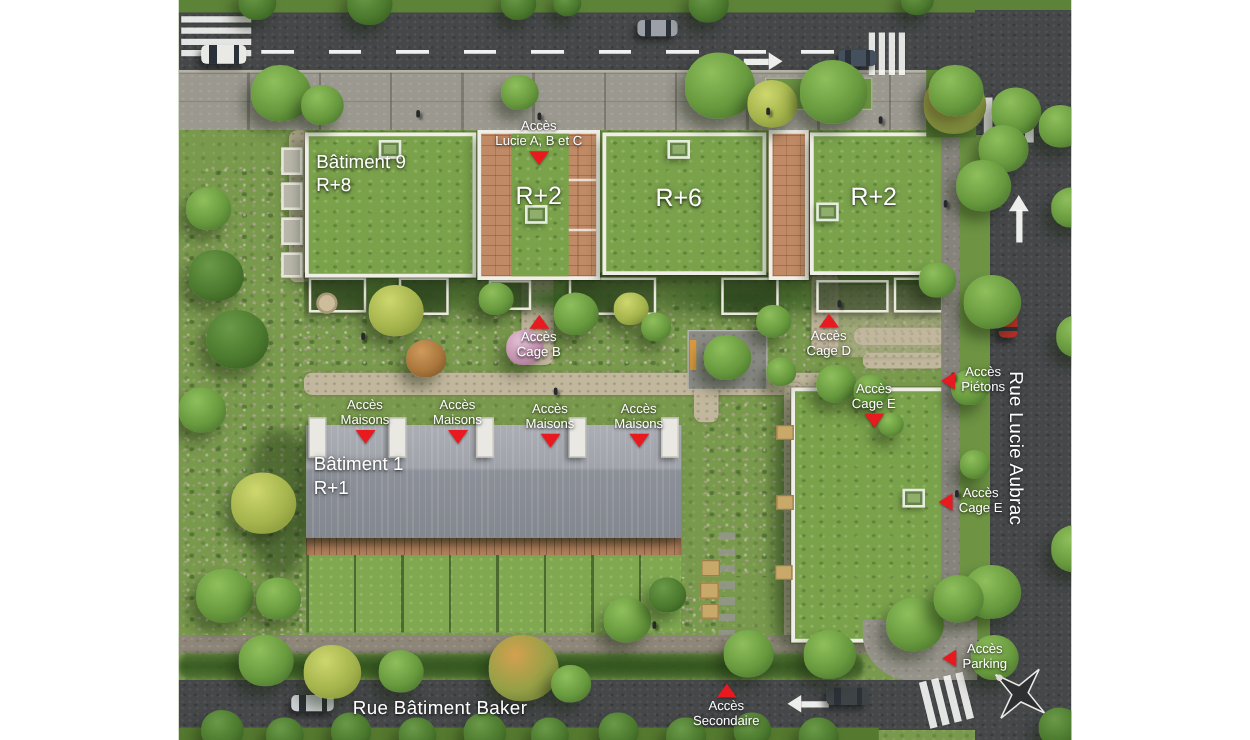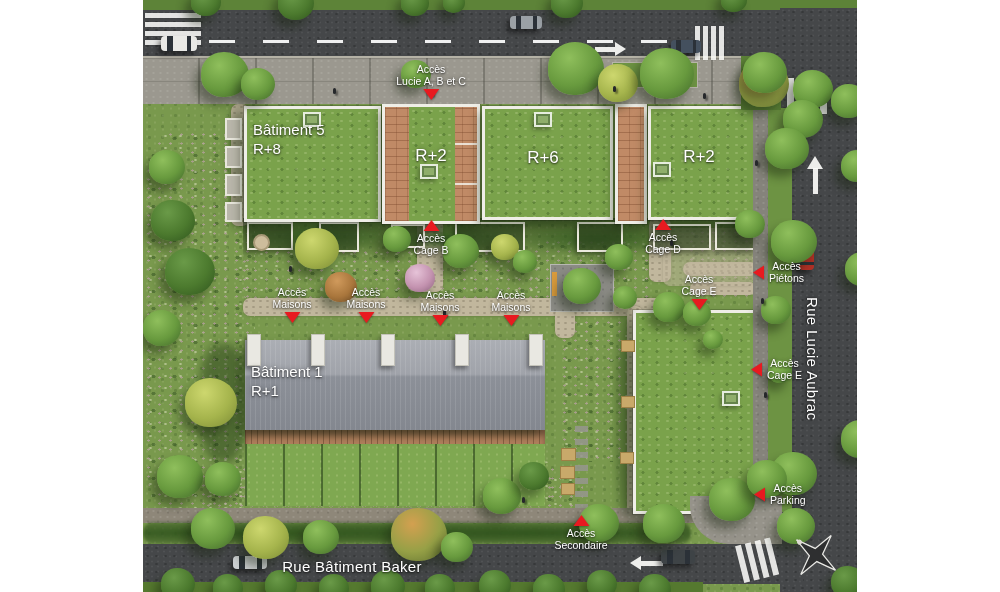--- a/index.html
+++ b/index.html
@@ -65,22 +65,22 @@
   .tree{position:absolute;box-shadow:-6px 8px 10px rgba(22,34,12,.42);}
   .person{position:absolute;width:3px;height:6px;background:#26282b;border-radius:2px;
           box-shadow:2px 2px 2px rgba(0,0,0,.45);}
   .plantbox{position:absolute;background:#c9a96a;border:1px solid #9c7f45;}
   .car{position:absolute;border-radius:4px;box-shadow:-3px 4px 5px rgba(0,0,0,.45);}
   
   .lbl{position:absolute;color:#fff;text-shadow:0 1px 2px rgba(0,0,0,.70),0 0 5px rgba(0,0,0,.38);
        white-space:nowrap;z-index:50;}
   .streetlbl{font-size:16.5px;letter-spacing:.3px;}
   .bldglbl{font-size:15px;line-height:19px;}
-  .lvllbl{font-size:17px;transform:translateX(-50%);}
-  .marker{position:absolute;display:flex;z-index:60;}
+  .lvllbl{font-size:20px;transform:translateX(-50%);}
+  .marker{position:absolute;display:flex;z-index:60;margin-top:32px;}
   .marker.v{flex-direction:column;align-items:center;transform:translateX(-50%);}
   .marker.h{flex-direction:row;align-items:center;transform:translateY(-50%);}
   .mlabel{font-size:10.5px;line-height:11.5px;text-align:center;color:#fff;white-space:nowrap;
           text-shadow:0 1px 2px rgba(0,0,0,.70),0 0 4px rgba(0,0,0,.40);}
   .tri{width:0;height:0;}
   .tri.down{border-left:8px solid transparent;border-right:8px solid transparent;border-top:11px solid #e81a20;margin-top:2px;filter:drop-shadow(0 1px 1px rgba(0,0,0,.4));}
   .tri.up{border-left:8px solid transparent;border-right:8px solid transparent;border-bottom:11px solid #e81a20;margin-bottom:2px;filter:drop-shadow(0 1px 1px rgba(0,0,0,.4));}
   .tri.left{border-top:7px solid transparent;border-bottom:7px solid transparent;border-right:11px solid #e81a20;margin-right:5px;filter:drop-shadow(0 1px 1px rgba(0,0,0,.4));}
   .arrowshaft{position:absolute;background:rgba(252,252,250,.92);}
   .ah{width:0;height:0;position:absolute;}
@@ -321,21 +321,21 @@
 
   <svg id="compass" class="abs" style="left:648px;top:530px;width:50px;height:50px;transform:rotate(38deg);" viewBox="0 0 48 48">
     <polygon points="24,0 28.5,19.5 48,24 28.5,28.5 24,48 19.5,28.5 0,24 19.5,19.5" fill="#2e2f30" stroke="#e8e8e4" stroke-width="1.2"></polygon>
     <circle cx="4" cy="24" r="2.4" fill="#dddad2"></circle>
   </svg>
 
   <div class="lbl streetlbl" style="left:678px;top:297px;font-size:15px;transform:rotate(90deg);transform-origin:left top;">Rue Lucie Aubrac</div>
   <div class="lbl streetlbl" style="left:209px;top:558px;font-size:15px;transform:translateX(-50%);">Rue Bâtiment Baker</div>
 
   <div class="lbl bldglbl" style="left:110px;top:120px;">
-    <div>Bâtiment 5</div>
+    <div>Bâtiment 9</div>
     <div>R+8</div>
   </div>
   <div class="lbl lvllbl" style="left:288px;top:146px;">R+2</div>
   <div class="lbl lvllbl" style="left:400px;top:148px;">R+6</div>
   <div class="lbl lvllbl" style="left:556px;top:147px;">R+2</div>
   <div class="lbl bldglbl" style="left:108px;top:362px;">
     <div>Bâtiment 1</div>
     <div>R+1</div>
   </div>
 

